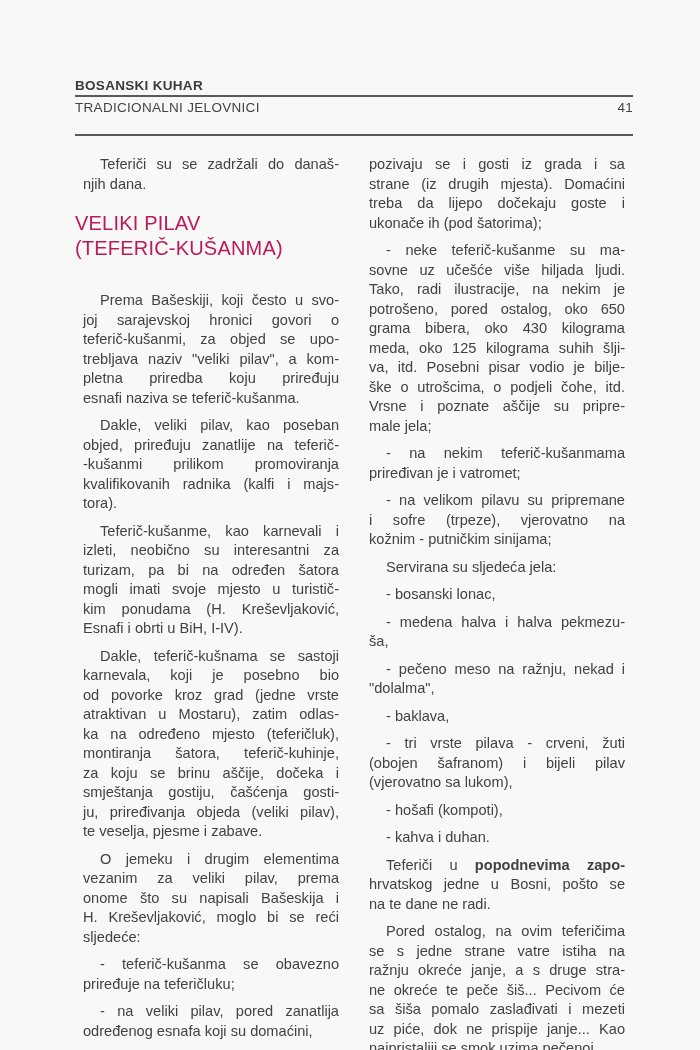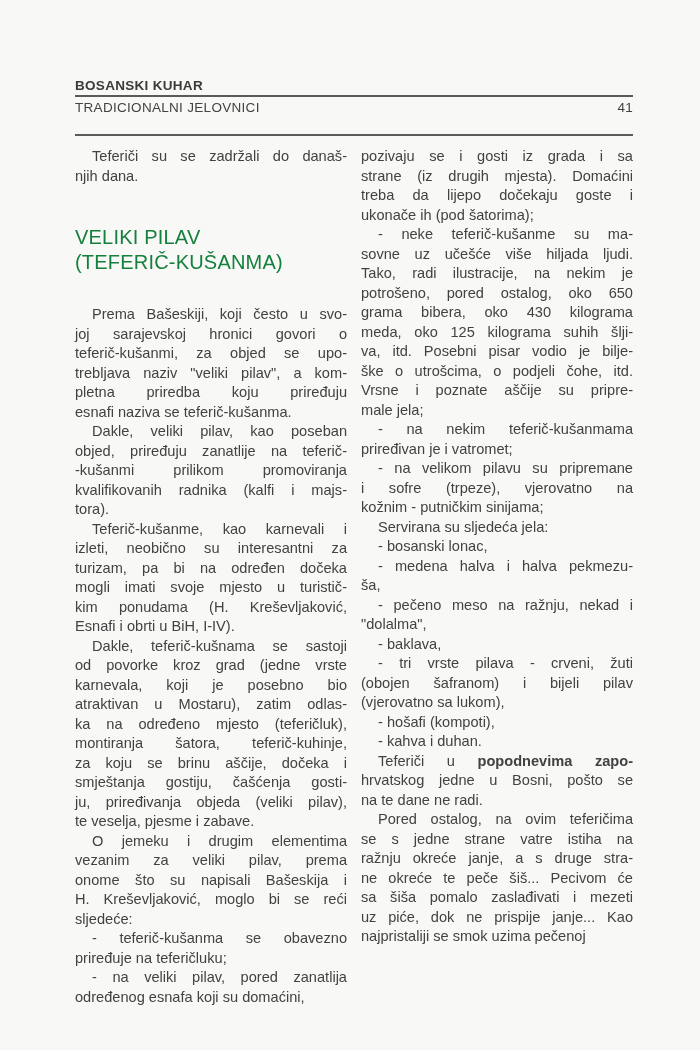--- a/index.html
+++ b/index.html
@@ -44,33 +44,33 @@
     display: flex;
     gap: 14px;
     margin-top: 11px;
   }
   .col {
     width: 272px;
     font-size: 14.6px;
     line-height: 19.5px;
     color: #424242;
   }
-  .para { margin: 0; }
+  .para { margin: 8px; }
   .line {
     text-align: justify;
     text-align-last: justify;
   }
   .line.last { text-align-last: left; }
   .line.first { text-indent: 17px; }
   .heading {
     font-size: 20px;
     line-height: 25px;
     font-weight: normal;
-    color: #15803d;
-    margin: 39px 0 30px 0;
+    color: #be185d;
+    margin: 17px 0 30px 0;
     letter-spacing: 0.2px;
   }
   .bold { font-weight: bold; }
 </style>
 </head>
 <body>
 
 <div class="page">
   <div class="content">
 
@@ -102,29 +102,29 @@
           <div class="para">
             <div class="line first">Dakle, veliki pilav, kao poseban</div>
             <div class="line">objed, priređuju zanatlije na teferič-</div>
             <div class="line">-kušanmi prilikom promoviranja</div>
             <div class="line">kvalifikovanih radnika (kalfi i majs-</div>
             <div class="line last">tora).</div>
           </div>
           <div class="para">
             <div class="line first">Teferič-kušanme, kao karnevali i</div>
             <div class="line">izleti, neobično su interesantni za</div>
-            <div class="line">turizam, pa bi na određen dočeka</div>
+            <div class="line">turizam, pa bi na određen šatora</div>
             <div class="line">mogli imati svoje mjesto u turistič-</div>
             <div class="line">kim ponudama (H. Kreševljaković,</div>
             <div class="line last">Esnafi i obrti u BiH, I-IV).</div>
           </div>
           <div class="para">
             <div class="line first">Dakle, teferič-kušnama se sastoji</div>
+            <div class="line">karnevala, koji je posebno bio</div>
             <div class="line">od povorke kroz grad (jedne vrste</div>
-            <div class="line">karnevala, koji je posebno bio</div>
             <div class="line">atraktivan u Mostaru), zatim odlas-</div>
             <div class="line">ka na određeno mjesto (teferičluk),</div>
             <div class="line">montiranja šatora, teferič-kuhinje,</div>
             <div class="line">za koju se brinu aščije, dočeka i</div>
             <div class="line">smještanja gostiju, čašćenja gosti-</div>
             <div class="line">ju, priređivanja objeda (veliki pilav),</div>
             <div class="line last">te veselja, pjesme i zabave.</div>
           </div>
           <div class="para">
             <div class="line first">O jemeku i drugim elementima</div>

